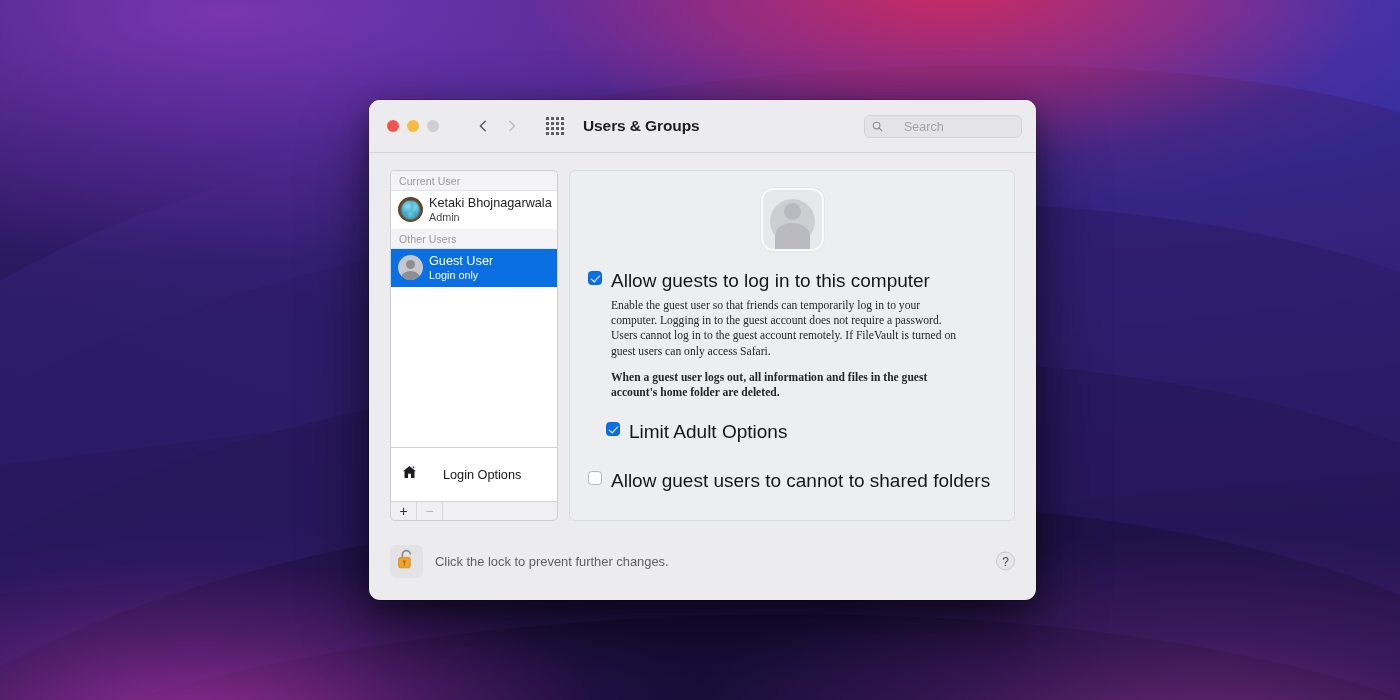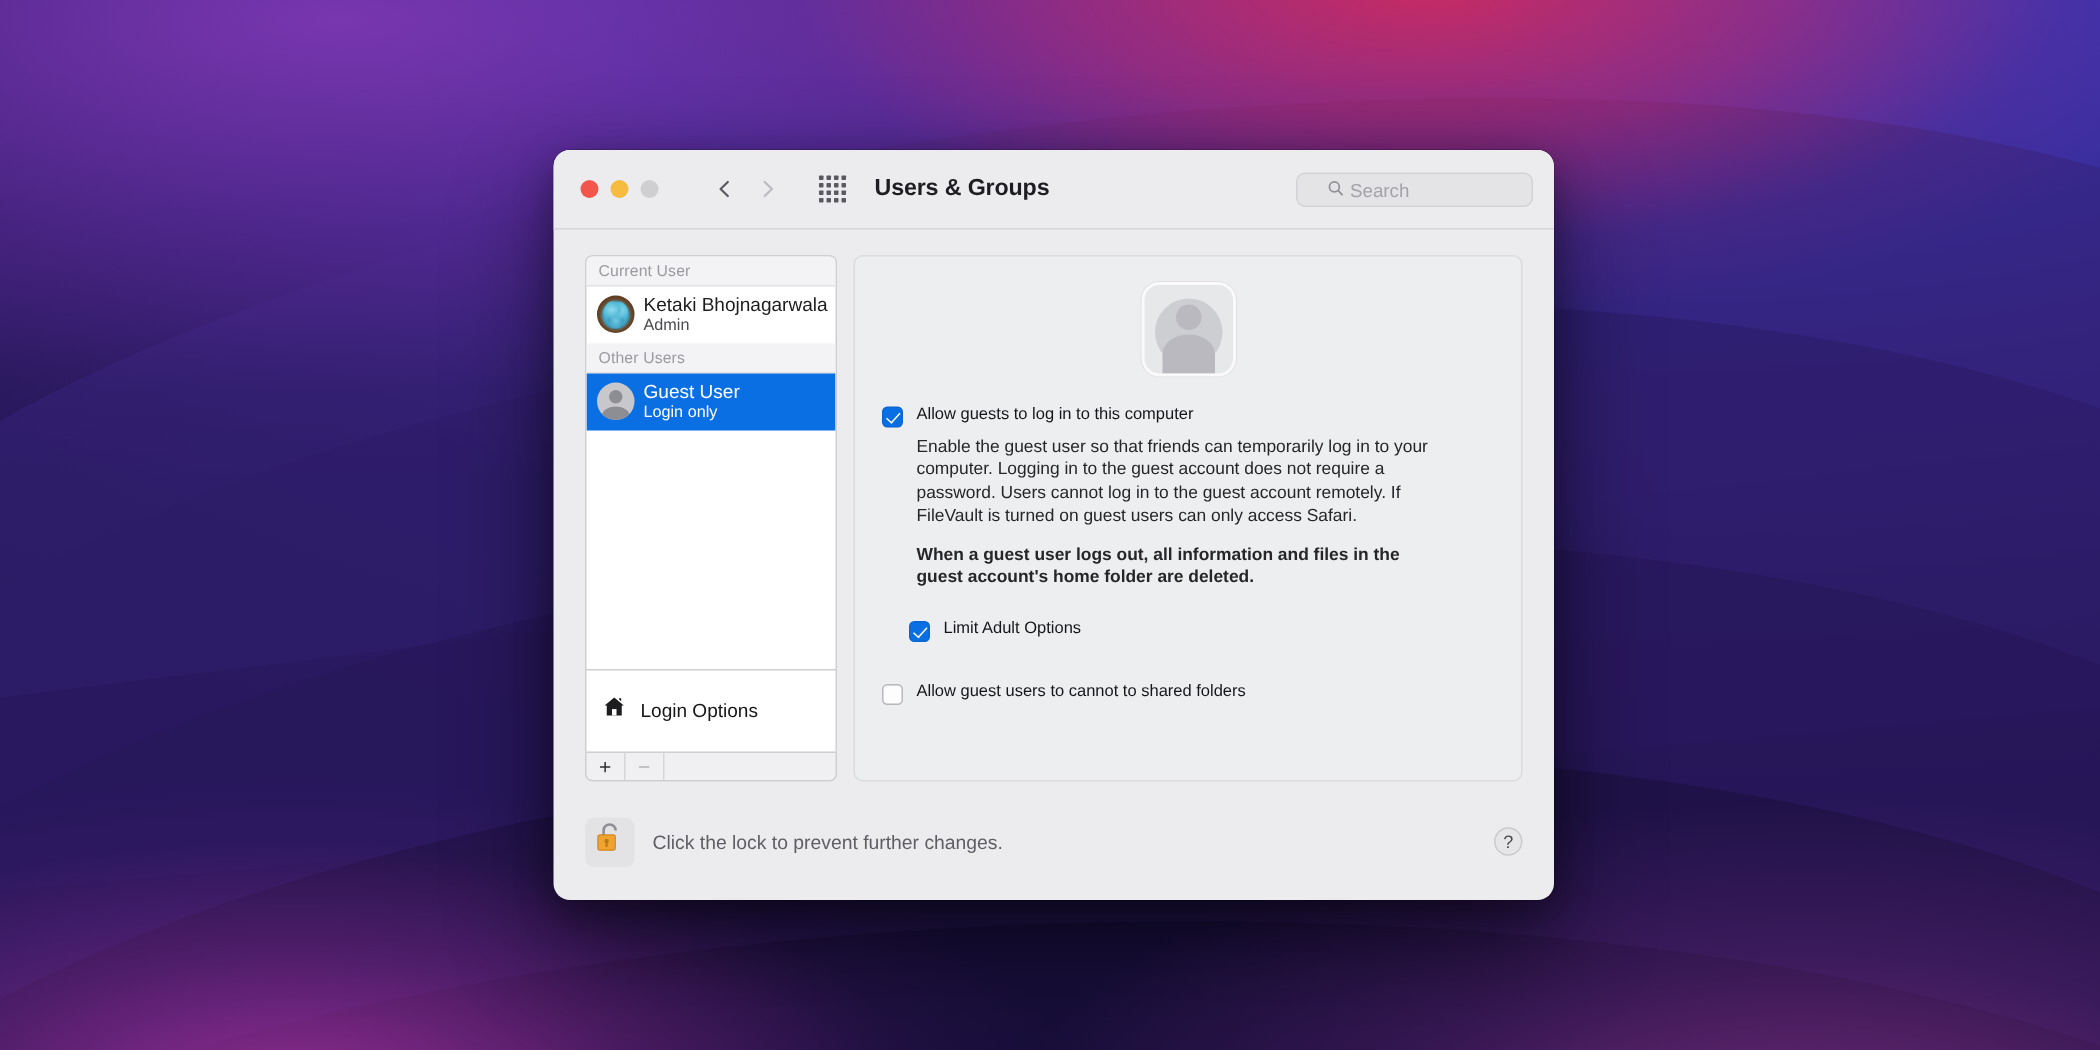--- a/index.html
+++ b/index.html
@@ -115,22 +115,22 @@
     position: absolute;
     right: 14px;
     top: 15px;
     width: 158px;
     height: 23px;
     background: #e4e4e7;
     border: 1px solid #d3d3d7;
     border-radius: 6px;
     display: flex;
     align-items: center;
-    padding: 0 20px;
-    gap: 4px;
+    padding: 0 7px;
+    gap: 21px;
   }
   .search-box .mag { flex: 0 0 auto; }
   .search-input {
     border: none;
     outline: none;
     background: transparent;
     font-family: "Liberation Sans", sans-serif;
     font-size: 12.5px;
     color: #3a3a3f;
     width: 100%;
@@ -215,21 +215,21 @@
   .u-name { font-size: 12.7px; color: #1d1d20; white-space: nowrap; }
   .u-sub  { font-size: 10.8px; color: #4b4b50; white-space: nowrap; }
 
   .login-options {
     flex: 0 0 33px;
     background: #ffffff;
     border: 1px solid #cfcfd3;
     border-bottom: none;
     display: flex;
     align-items: center;
-    gap: 9px;
+    gap: 25px;
     padding: 16px 10px;
   }
   .lo-label { font-size: 12.7px; color: #17171a; }
 
   .list-toolbar {
     flex: 0 0 20px;
     background: #f0f0f2;
     border: 1px solid #cfcfd3;
     border-radius: 0 0 5px 5px;
     display: flex;
@@ -303,28 +303,29 @@
     border: solid #ffffff;
     border-width: 0 1.9px 1.9px 0;
     transform: rotate(42deg);
   }
   .cbox.off {
     background: #fdfdfd;
     border: 1px solid #b7b7bd;
     box-shadow: inset 0 0.5px 1px rgba(0,0,0,0.05);
   }
 
-  .check-label { font-size: 11px; color: #16161a; line-height: 1.2; }
+  .check-label { font-size: 19px; color: #16161a; line-height: 1.2; }
 
   .desc {
     margin-left: 23px;
     font-size: 11.6px;
     color: #262629;
     line-height: 1.32;
     max-width: 355px;
+    font-family: Liberation Serif, serif;
   }
   .desc.bold { font-weight: bold; margin-top: 11px; max-width: 335px; }
 
   .sub-check { margin-left: 18px; margin-top: 20px; }
   .bottom-check { margin-top: 27px; }
 
   
   .footer {
     flex: 0 0 auto;
     height: 78px;

